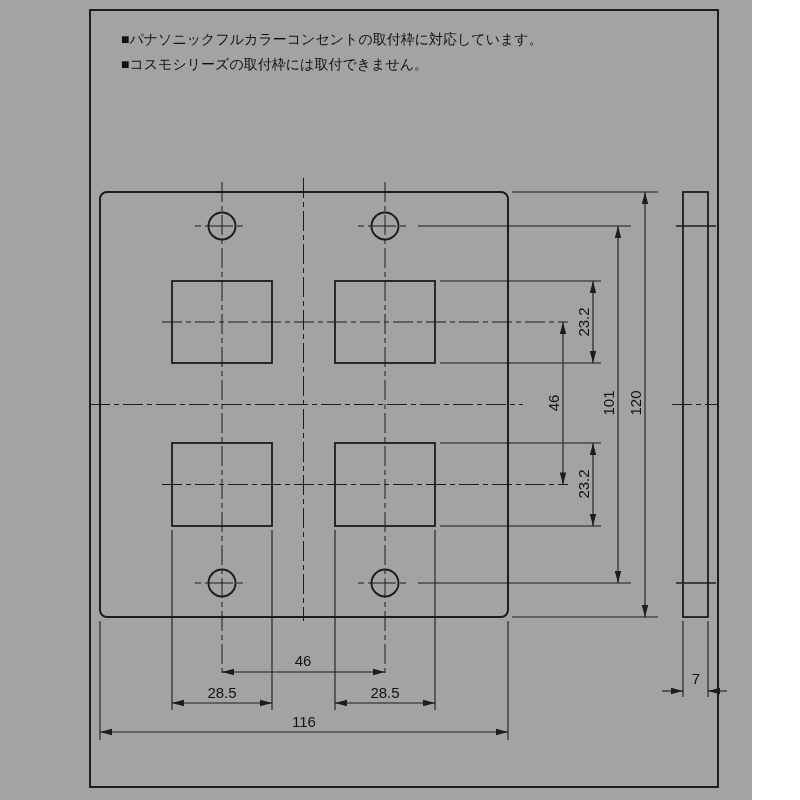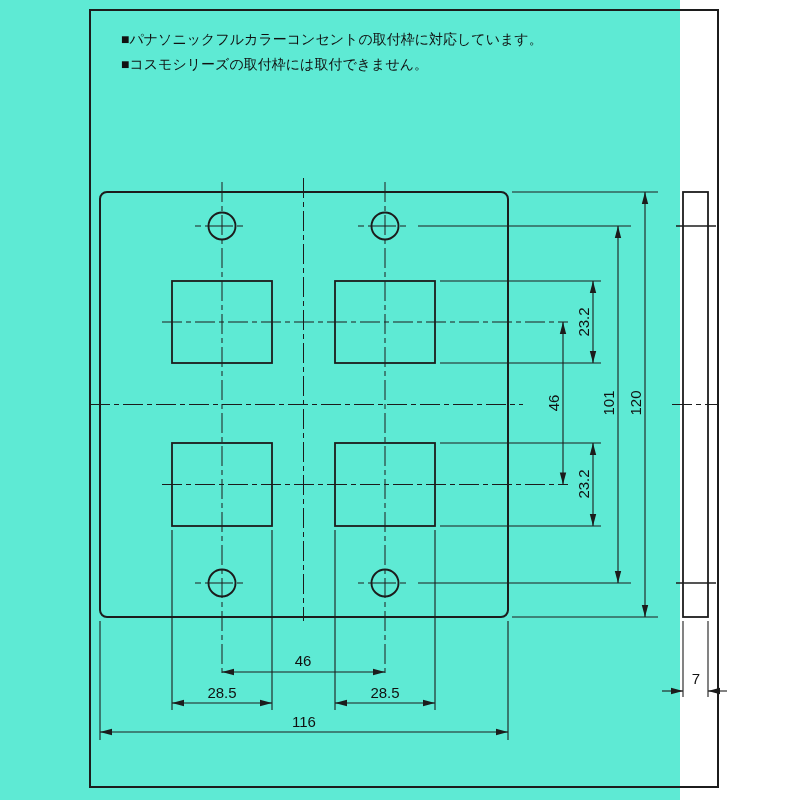--- a/index.html
+++ b/index.html
@@ -2,23 +2,23 @@
 <html><head>
 <meta charset="utf-8">
 <style>
   html, body {
     margin: 0;
     padding: 0;
     background: #ffffff;
   }
   .sheet {
     position: relative;
-    width: 680px;
+    width: 752px;
     height: 800px;
-    background: #5eead4;
+    background: #a3a3a3;
     font-family: "Liberation Sans", "DejaVu Sans", sans-serif;
   }
   svg { display: block; }
   .note-text {
     font-size: 14px;
     fill: #111111;
     font-family: "Liberation Sans", "DejaVu Sans", sans-serif;
   }
   .dim-text {
     font-size: 15px;

